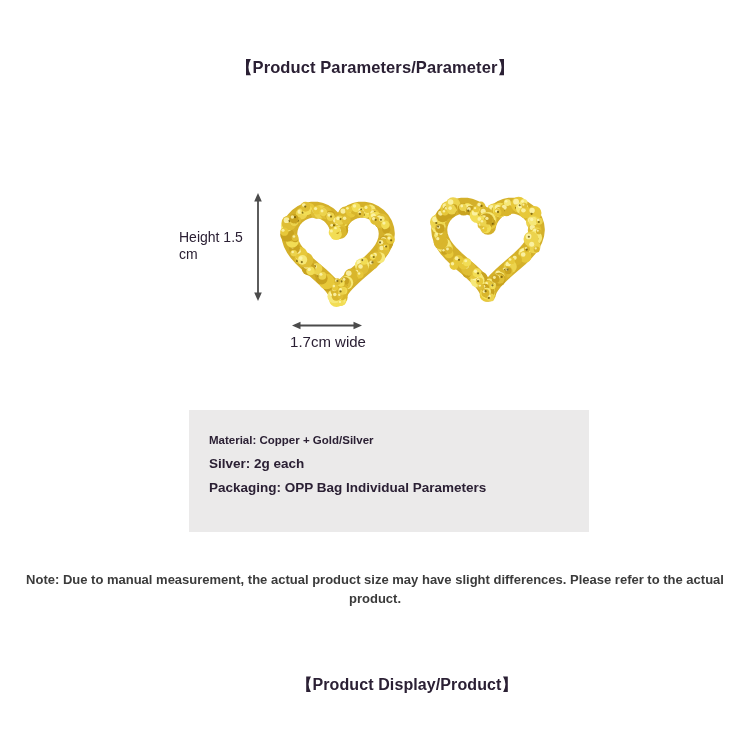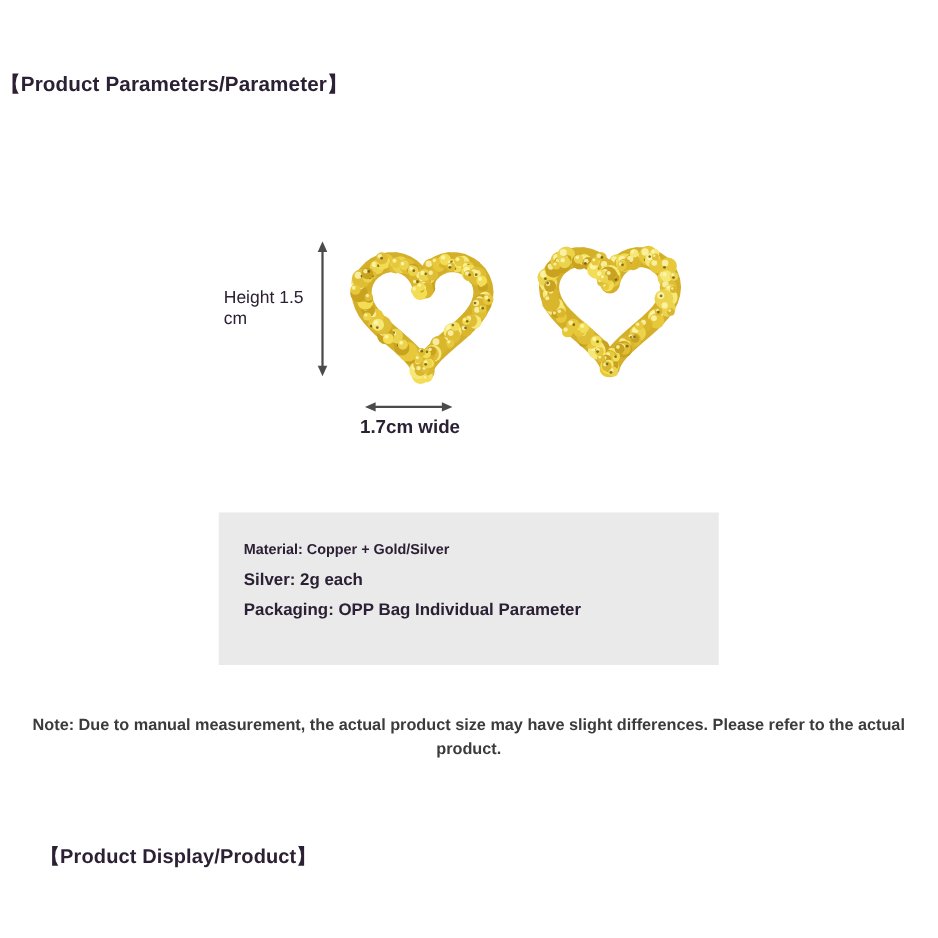--- a/index.html
+++ b/index.html
@@ -3,42 +3,42 @@
 <meta charset="utf-8">
 <style>
   html,body { margin:0; padding:0; }
   body {
     width:750px; height:750px; background:#ffffff;
     font-family:"Liberation Sans","DejaVu Sans",sans-serif;
   }
   .canvas { position:relative; width:750px; height:750px; background:#ffffff; overflow:hidden; }
 
   .sec-title {
-    position:absolute; left:0; width:100%; margin:0;
+    position:absolute; left:0; width:100%; text-align:center; margin:0;
     font-weight:700; color:#2b2034; letter-spacing:0.1px;
   }
   .sec-title.top { top:57px; font-size:16.5px; }
   .sec-title.bottom { top:675px; font-size:16px;padding-left:32px; }
 
   .h-label {
     position:absolute; left:179px; top:229px; width:84px;
     font-size:14px; line-height:16.5px; font-weight:400; color:#2b2034;
   }
   .v-arrow { position:absolute; left:251px; top:193px; }
   .w-arrow { position:absolute; left:292px; top:319px; }
   .w-label {
     position:absolute; left:268px; top:333px; width:120px; text-align:center;
-    font-size:15px; font-weight:700; color:#2b2034;
+    font-size:15px; font-weight:400; color:#2b2034;
   }
   .heart { position:absolute; }
   .heart.left  { left:263px; top:183px; }
   .heart.right { left:413px; top:179px; }
 
   .spec-box {
-    position:absolute; left:175px; top:410px; width:400px; height:122px;
+    position:absolute; left:189px; top:410px; width:400px; height:122px;
     background:#ebeaea; box-sizing:border-box; padding:23px 20px 0 20px;
   }
   .spec {
     font-size:13.5px; line-height:16px; margin:0 0 8px 0;
     font-weight:700; color:#2b2034;
   }
   .spec.material { font-size:11.5px; line-height:14px; margin-bottom:9px; }
 
   .note {
     position:absolute; left:8px; top:570px; width:734px; margin:0;
@@ -643,20 +643,20 @@
     <line x1="6" y1="6.5" x2="64" y2="6.5" stroke="#4b4b4b" stroke-width="1.8"></line>
     <polygon points="0,6.5 8.5,2.8 8.5,10.2" fill="#4b4b4b"></polygon>
     <polygon points="70,6.5 61.5,2.8 61.5,10.2" fill="#4b4b4b"></polygon>
   </svg>
 
   <div class="w-label">1.7cm wide</div>
 
   <div class="spec-box">
     <p class="spec material">Material: Copper + Gold/Silver</p>
     <p class="spec">Silver: 2g each</p>
-    <p class="spec">Packaging: OPP Bag Individual Parameter</p>
+    <p class="spec">Packaging: OPP Bag Individual Parameters</p>
   </div>
 
   <p class="note">Note: Due to manual measurement, the actual product size may have slight differences. Please refer to the actual product.</p>
 
   <h2 class="sec-title bottom">【Product Display/Product】</h2>
 
 </div>
 
 </body></html>

